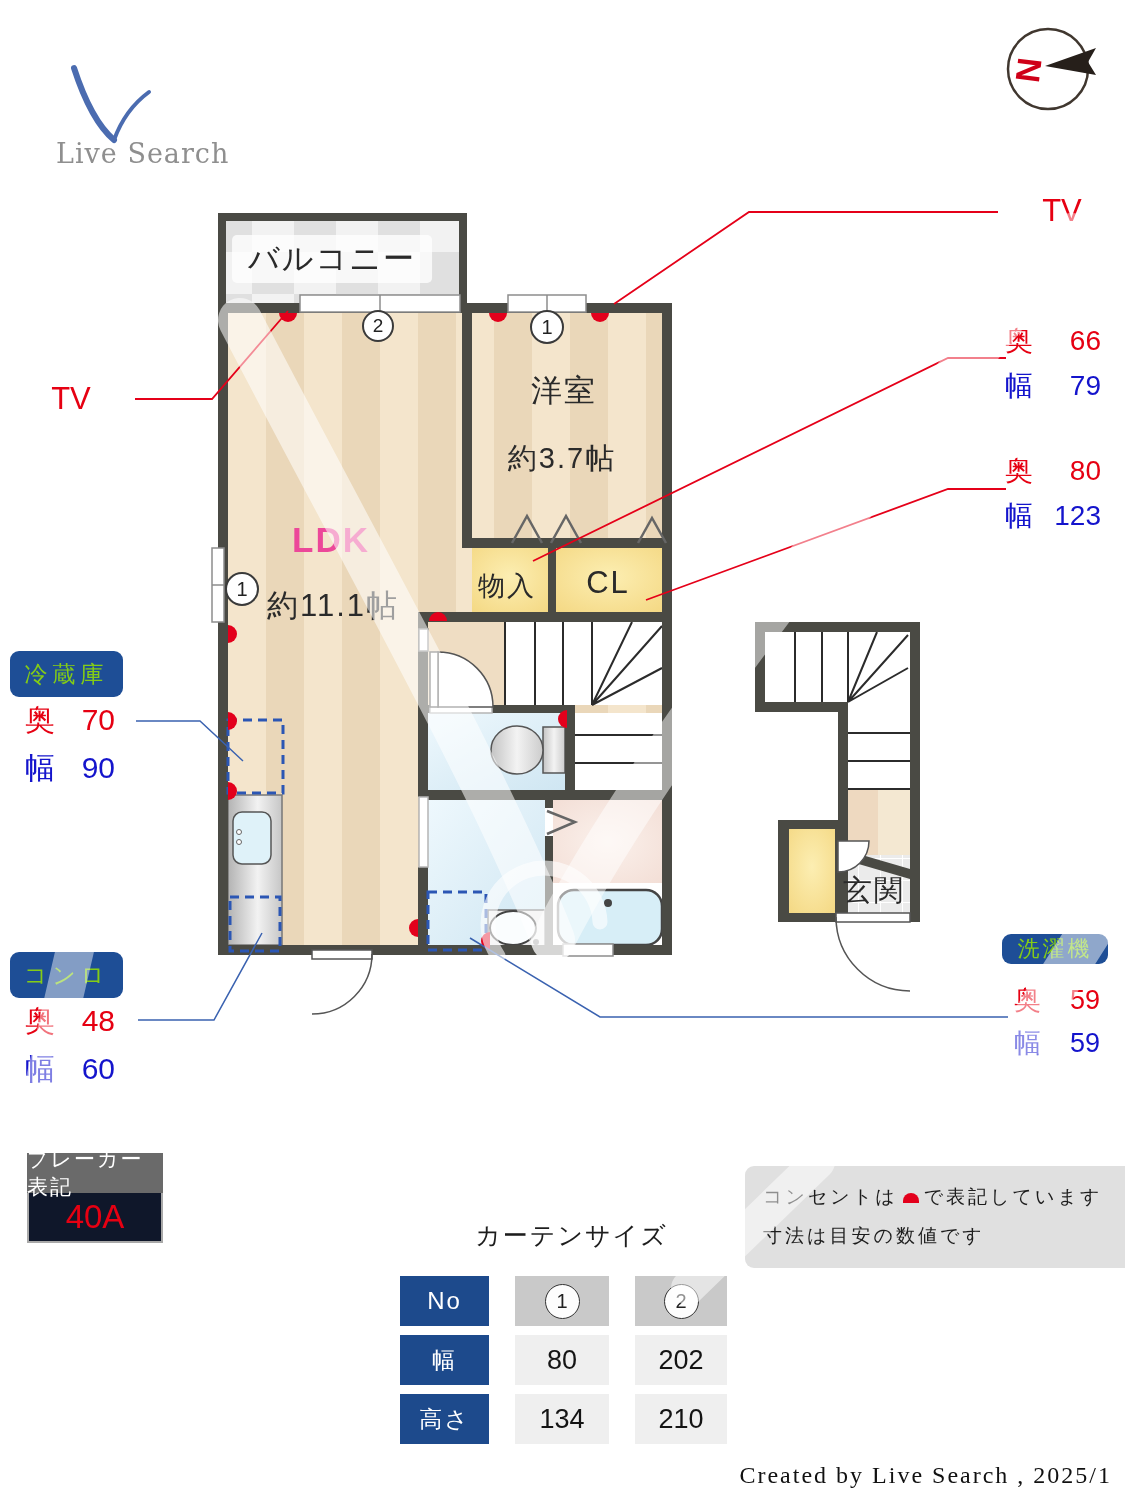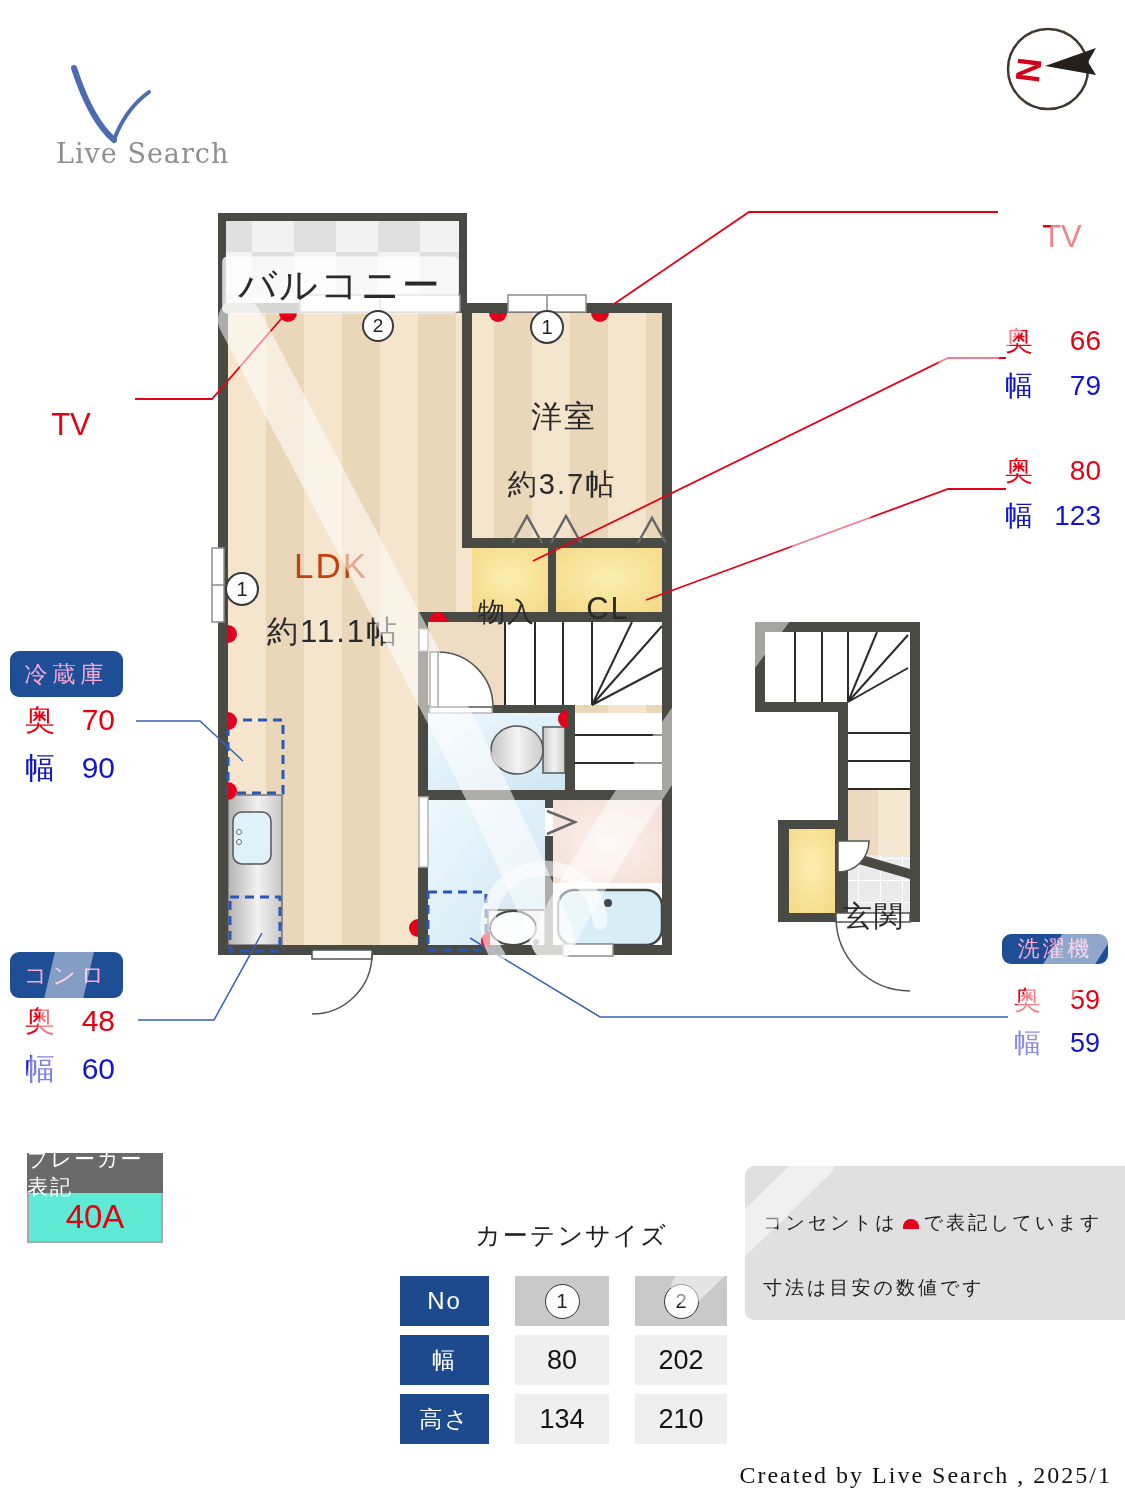--- a/index.html
+++ b/index.html
@@ -1,35 +1,35 @@
 <!DOCTYPE html>
 <html><head>
 <meta charset="utf-8">
 <style>
   html,body{margin:0;padding:0;background:#fff;}
   #page{position:relative;width:1125px;height:1500px;background:#fff;overflow:hidden;
         font-family:"Liberation Sans","DejaVu Sans",sans-serif;}
   .abs{position:absolute;}
   .ctr{transform:translate(-50%,-50%);}
-  .nowrap{white-space:nowrap;margin-top:26px;}
+  .nowrap{white-space:nowrap;}
   .room-label{color:#2a2a2a;letter-spacing:2px;}
   .red{color:#e60012;}
   .blue{color:#1414cc;}
-  .pill{background:#1e4e96;color:#f9a8d4;border-radius:9px;display:flex;align-items:center;
+  .pill{background:#1e4e96;color:#84cc16;border-radius:9px;display:flex;align-items:center;
         justify-content:center;letter-spacing:5px;}
   .dim-group{display:flex;flex-direction:column;gap:7px;}
   .dim-row{display:flex;justify-content:space-between;align-items:baseline;}
   .circle-mark{background:#fff;border:2px solid #3a3a3a;border-radius:50%;
         display:flex;align-items:center;justify-content:center;color:#222;}
   .balcony-bg{background:rgba(255,255,255,.78);border-radius:5px;padding:3px 16px;}
   
   #breaker{left:27px;top:1153px;width:136px;}
   #breaker .hd{height:40px;background:#6a6a6a;color:#fff;font-size:21px;letter-spacing:2px;
         display:flex;align-items:center;justify-content:center;}
-  #breaker .bd{height:48px;background:#5eead4;border:2px solid #a9a9a9;border-top:none;
+  #breaker .bd{height:48px;background:#0f172a;border:2px solid #a9a9a9;border-top:none;
         display:flex;align-items:center;justify-content:center;font-size:33px;}
   
   #notebox{left:745px;top:1166px;width:424px;background:#e0e0e0;border-radius:9px;
         padding:12px 18px;font-size:19px;letter-spacing:3px;line-height:2.05;color:#1c1c1c;box-sizing:border-box;}
   .dome{display:inline-block;width:16px;height:10px;background:#e3001c;
         border-radius:8px 8px 0 0;margin:0 5px;vertical-align:baseline;}
   
   #curtain-title{left:404px;top:1219px;width:335px;text-align:center;font-size:25px;
         letter-spacing:2px;color:#1d1d1d;}
   #curtain-table{left:400px;top:1276px;display:grid;grid-template-columns:89px 94px 92px;
@@ -231,24 +231,24 @@
   </g>
 
   <g fill="none" stroke="#4b6cb0">
     <path d="M74,68 C 86,105 100,128 114,140" stroke-width="6" stroke-linecap="round"></path>
     <path d="M114,140 C 122,118 134,103 149,92" stroke-width="4" stroke-linecap="round"></path>
   </g>
 </svg>
 
 <div id="logo-text" class="abs">Live Search</div>
 
-<div class="abs ctr room-label balcony-bg nowrap" style="left:340px;top:259px;font-size:38px;">バルコニー</div>
+<div class="abs ctr room-label balcony-bg nowrap" style="left:332px;top:259px;font-size:31px;">バルコニー</div>
 <div class="abs ctr room-label nowrap" style="left:564px;top:391px;font-size:31px;">洋室</div>
 <div class="abs ctr room-label nowrap" style="left:562px;top:459px;font-size:29px;">約3.7帖</div>
-<div class="abs ctr room-label nowrap" style="left:331px;top:540px;font-size:35px;color:#c2410c;">LDK</div>
+<div class="abs ctr room-label nowrap" style="left:331px;top:540px;font-size:35px;color:#ec4899;font-weight:bold;">LDK</div>
 <div class="abs ctr room-label nowrap" style="left:333px;top:606px;font-size:31px;">約11.1帖</div>
 <div class="abs ctr room-label nowrap" style="left:507px;top:586px;font-size:27px;">物入</div>
 <div class="abs ctr room-label nowrap" style="left:608px;top:583px;font-size:31px;">CL</div>
 <div class="abs ctr room-label nowrap" style="left:874px;top:891px;font-size:29px;">玄関</div>
 
 <div class="abs ctr red nowrap" style="left:71px;top:399px;font-size:31px;">TV</div>
 <div class="abs ctr red nowrap" style="left:1062px;top:211px;font-size:31px;">TV</div>
 
 <div class="abs ctr circle-mark" style="left:378px;top:326px;width:28px;height:28px;font-size:19px;">2</div>
 <div class="abs ctr circle-mark" style="left:547px;top:327px;width:30px;height:30px;font-size:20px;">1</div>

